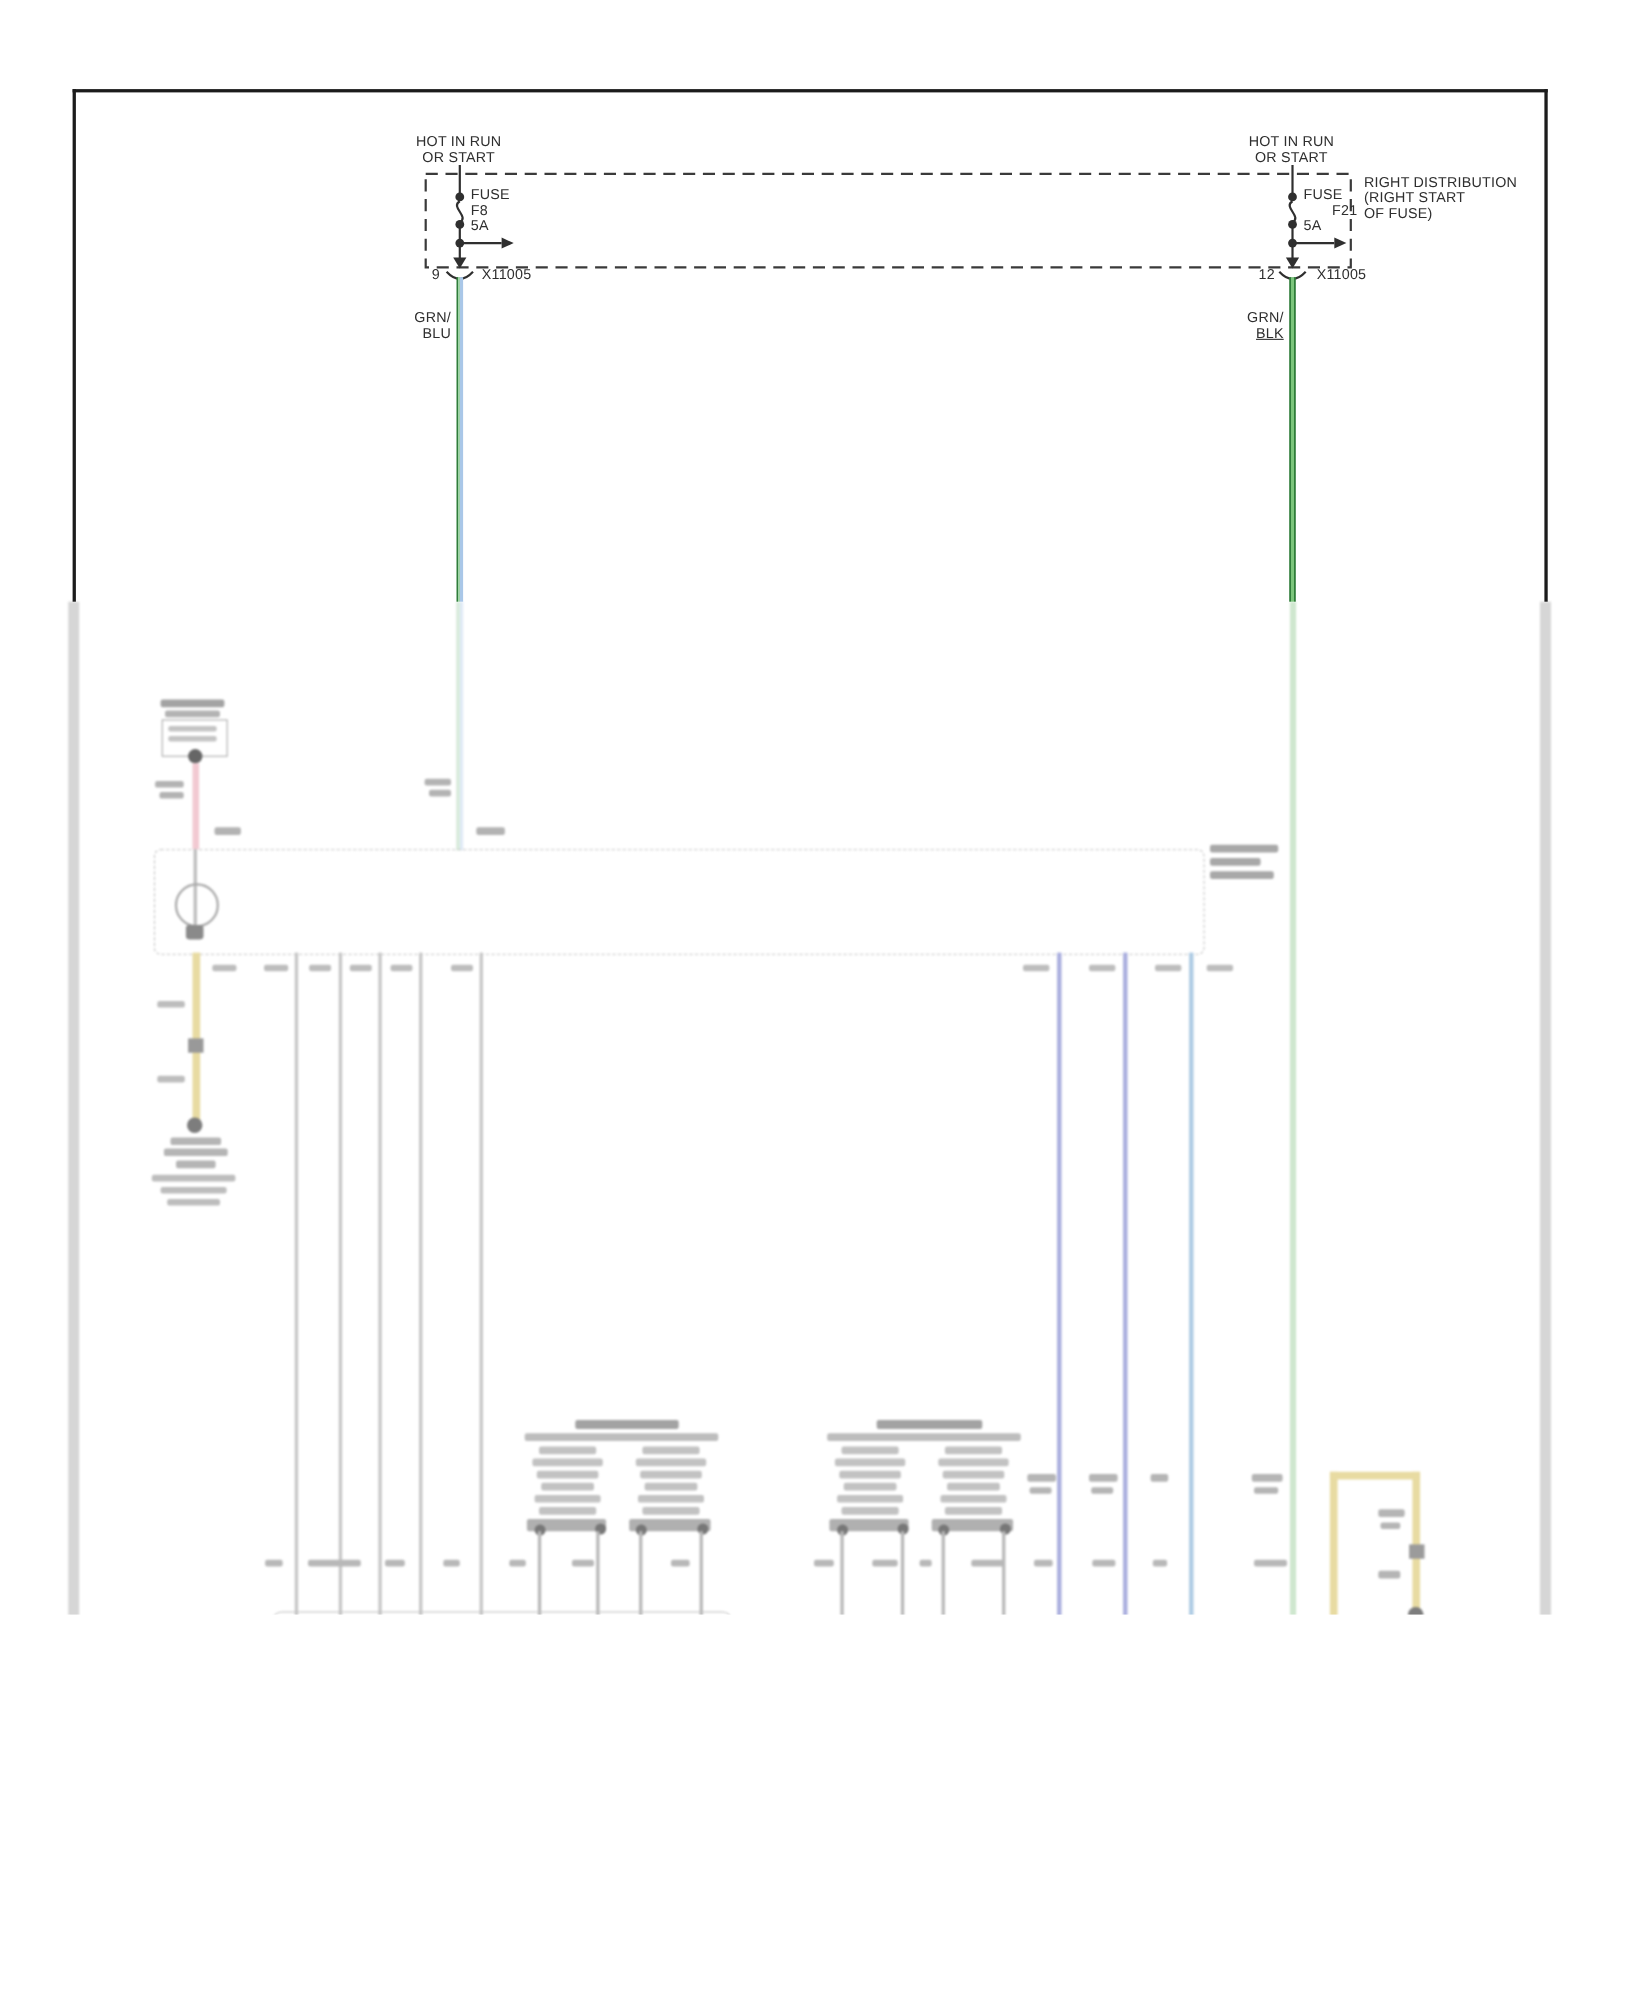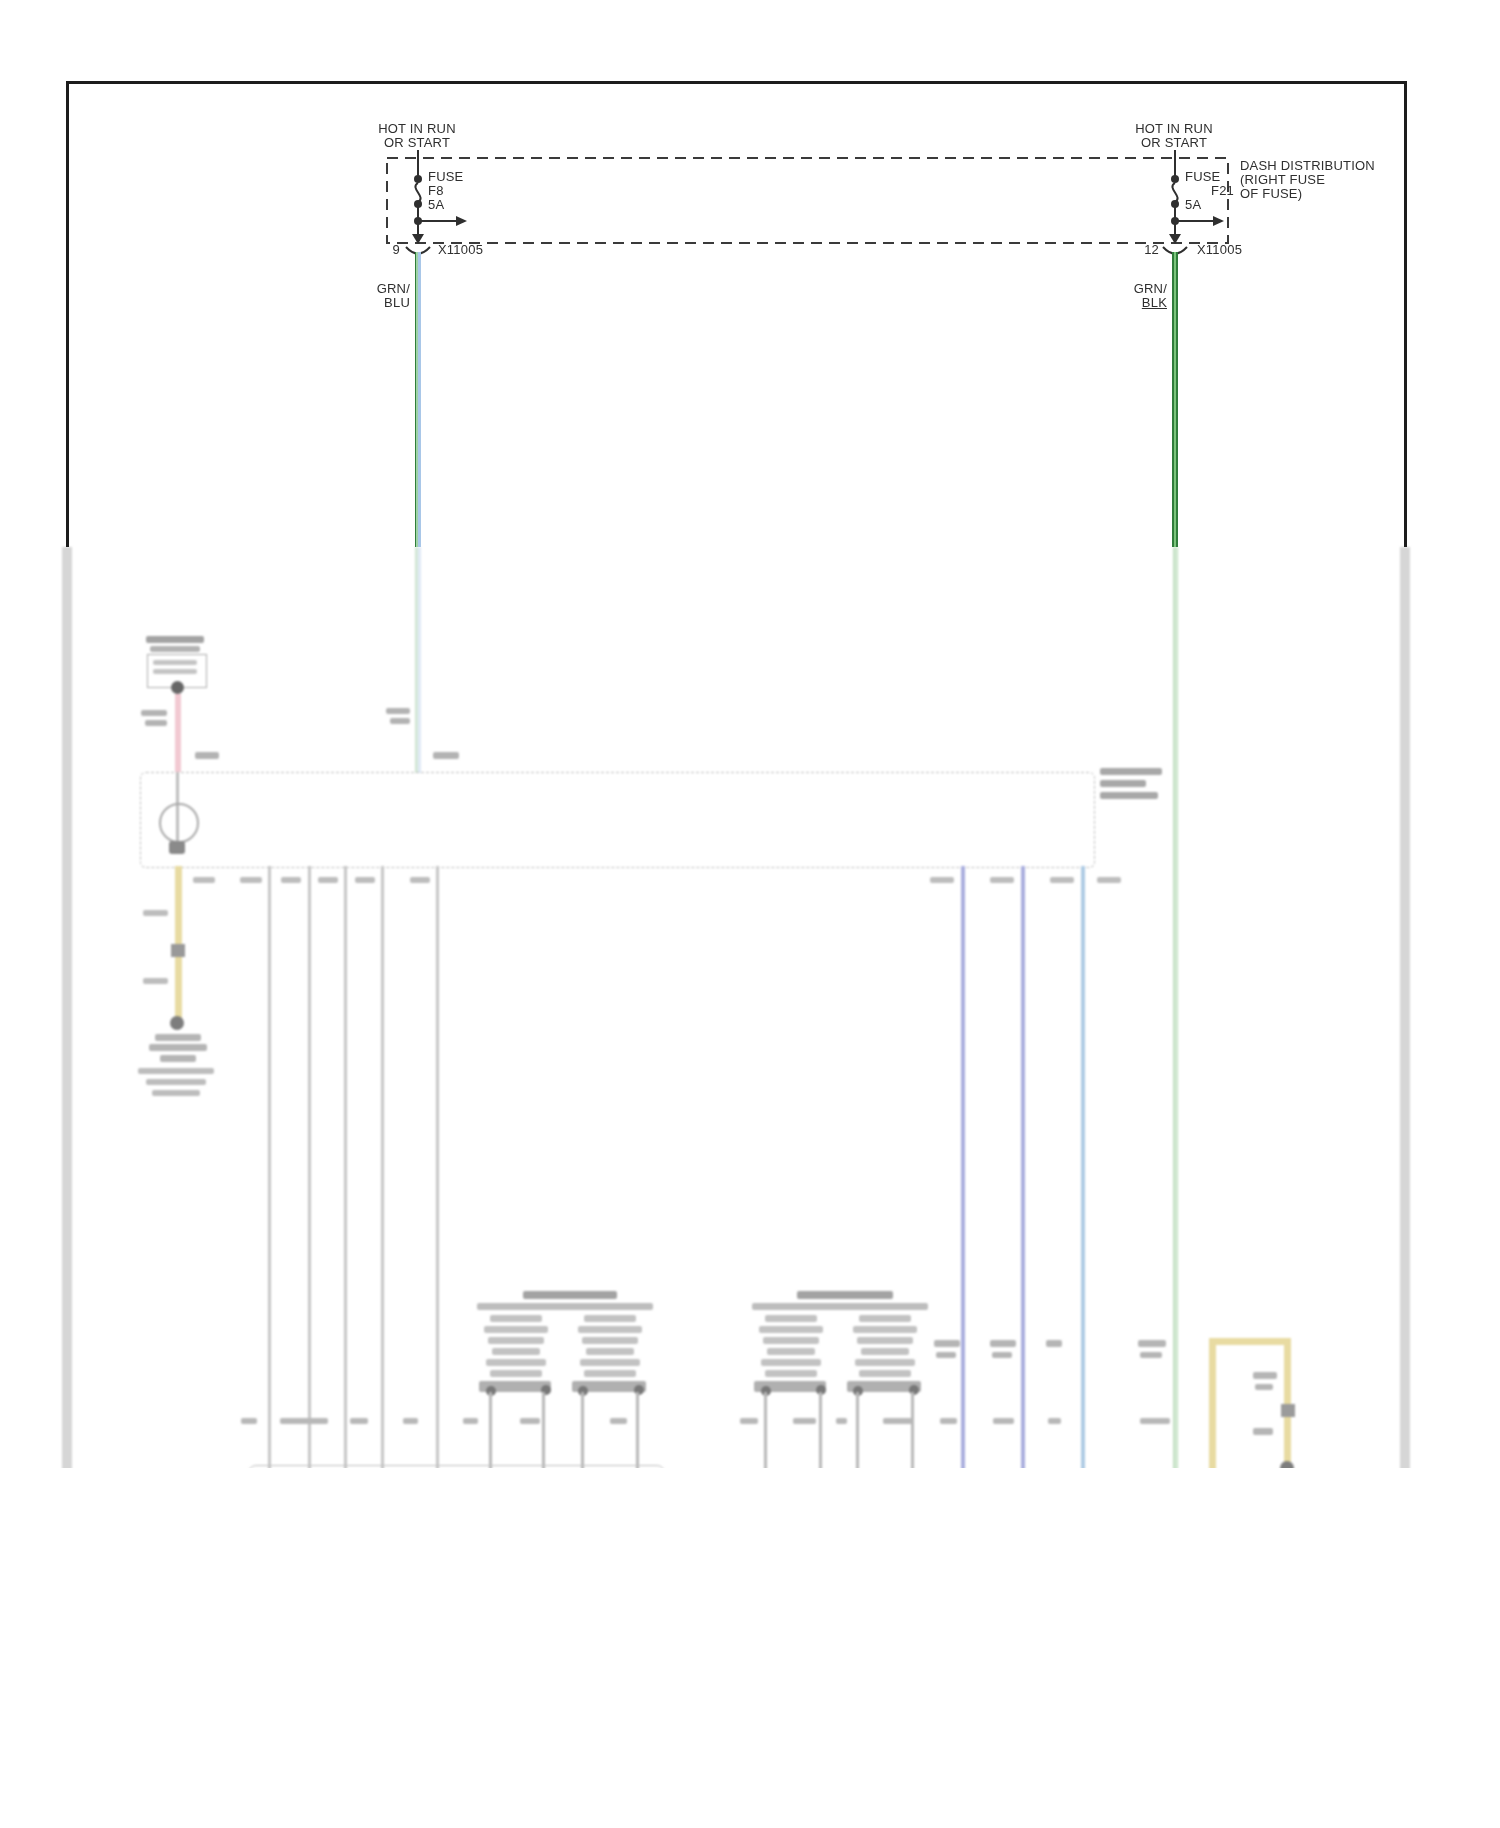--- a/index.html
+++ b/index.html
@@ -266,17 +266,17 @@
   <div class="t c" style="left:1109px;top:122px;width:130px;">HOT IN RUN</div>
   <div class="t c" style="left:1109px;top:136px;width:130px;">OR START</div>
   <div class="t" style="left:1185px;top:170px;">FUSE</div>
   <div class="t" style="left:1185px;top:184px;margin-left:26px;">F21</div>
   <div class="t" style="left:1185px;top:198px;">5A</div>
   <div class="t r" style="left:1125px;top:243px;width:34px;">12</div>
   <div class="t" style="left:1197px;top:243px;">X11005</div>
   <div class="t r" style="left:1107px;top:282px;width:60px;">GRN/</div>
   <div class="t r" style="left:1107px;top:296px;width:60px;text-decoration:underline;">BLK</div>
 
-  <div class="t" style="left:1240px;top:159px;">DASH DISTRIBUTION</div>
-  <div class="t" style="left:1240px;top:173px;">(RIGHT FUSE</div>
+  <div class="t" style="left:1240px;top:159px;">RIGHT DISTRIBUTION</div>
+  <div class="t" style="left:1240px;top:173px;">(RIGHT START</div>
   <div class="t" style="left:1240px;top:187px;">OF FUSE)</div>
 
 </div>
 
 </body></html>

